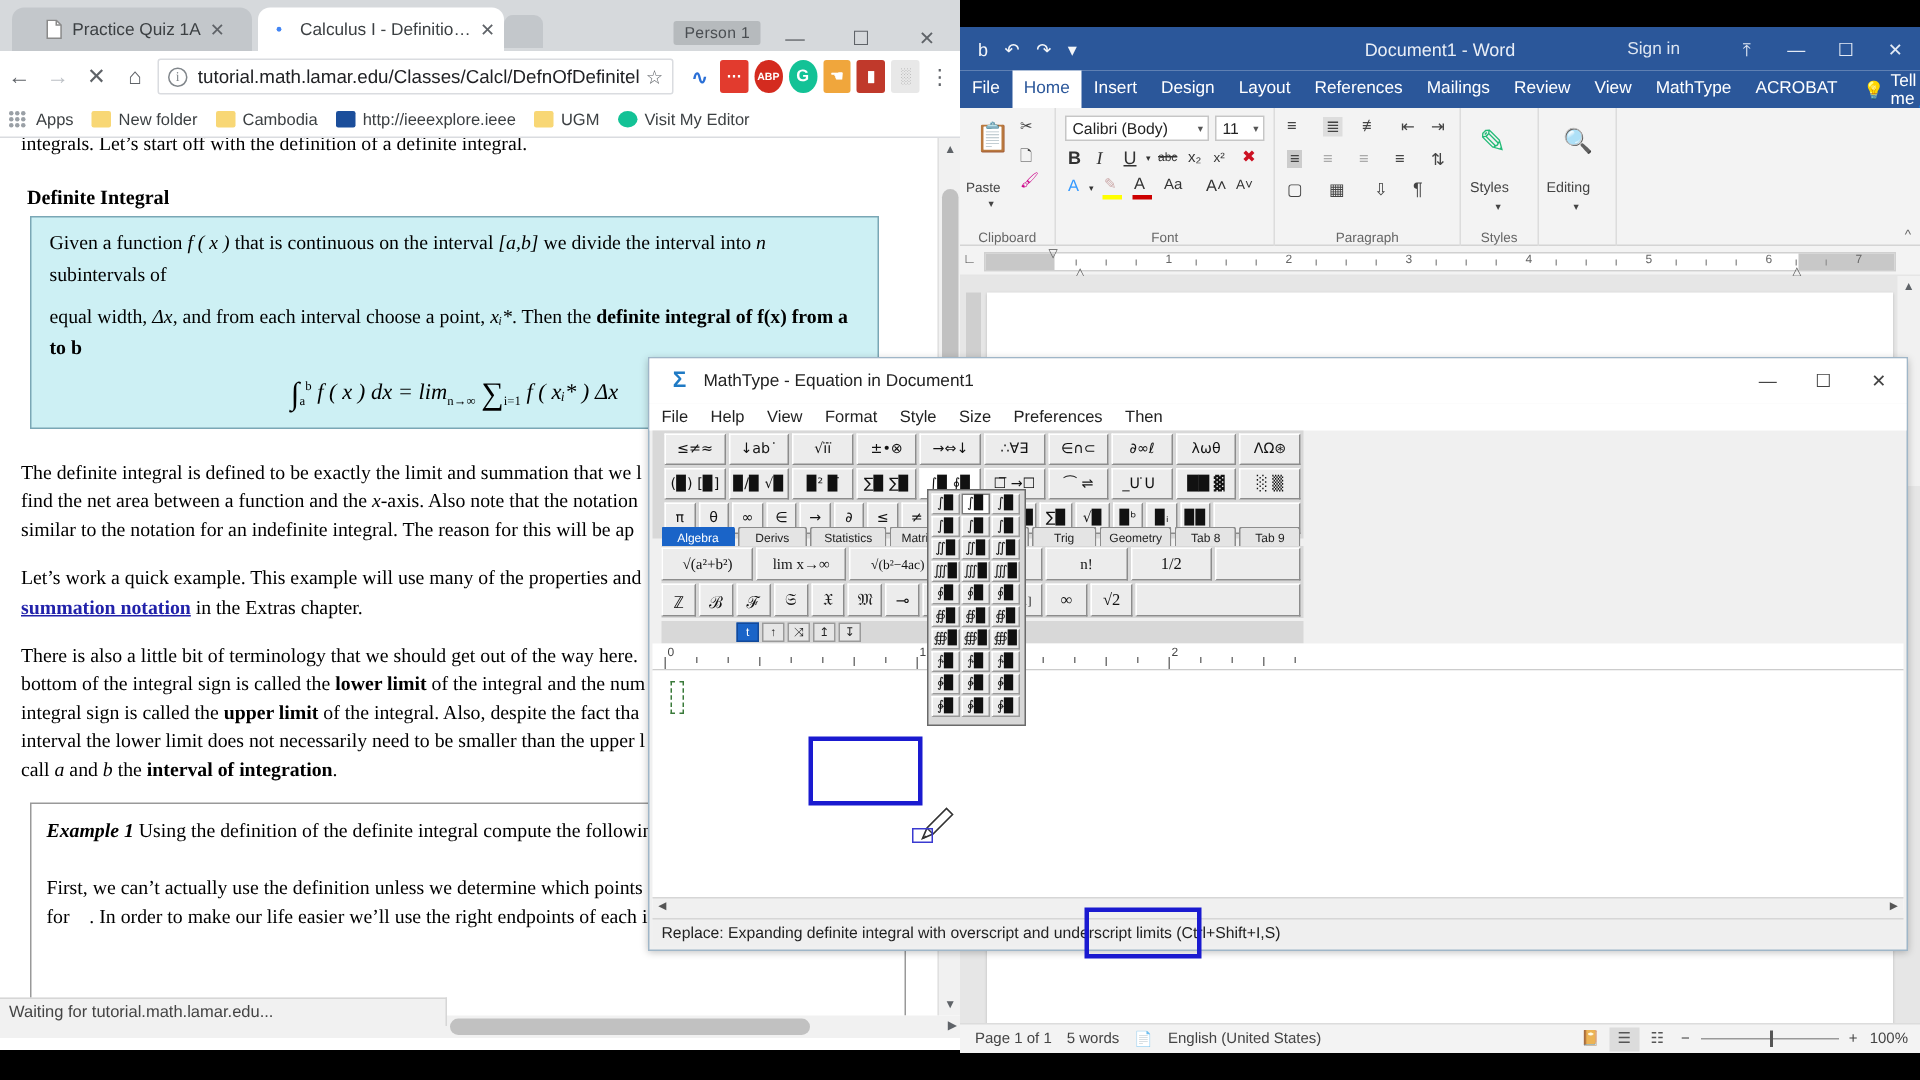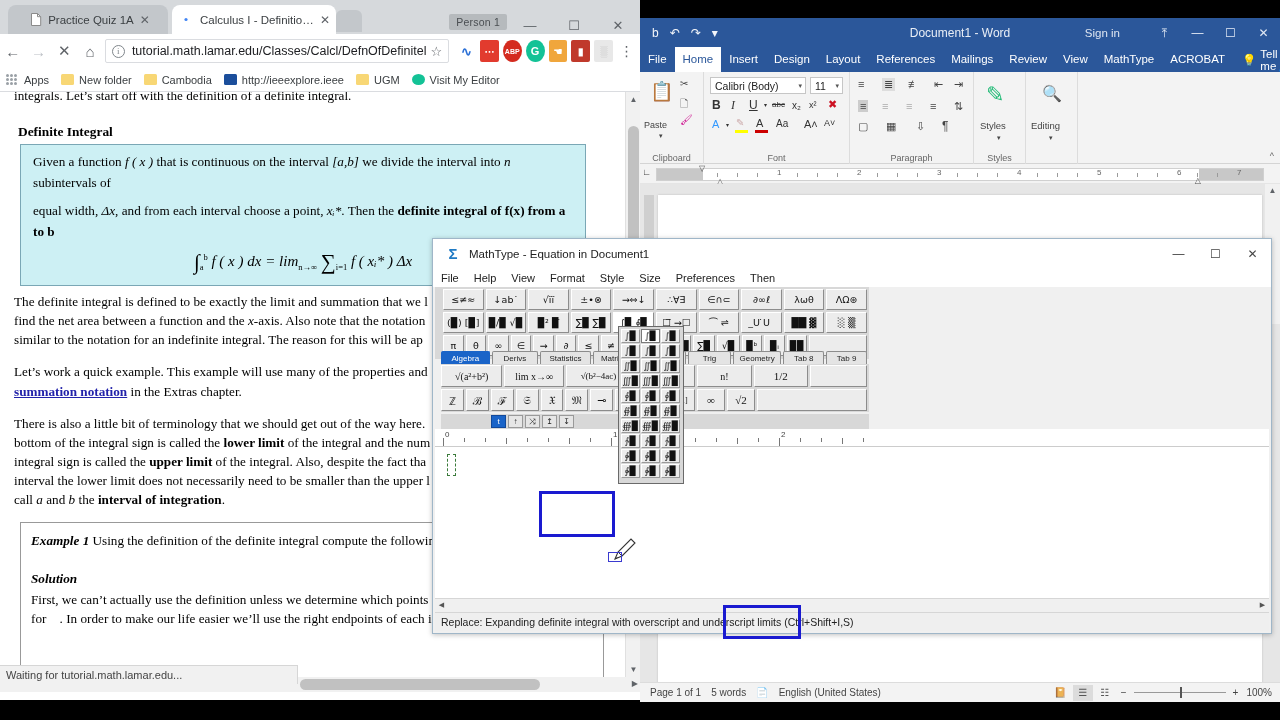--- a/index.html
+++ b/index.html
@@ -285,21 +285,21 @@
         </p>
         <div class="eqn">
           <span class="intsym">∫</span><span class="sub">a</span><span class="sup">b</span>
           <span class="mi">f ( x ) dx =</span>
           <span class="mi">lim</span><span class="sub">n→∞</span>
           <span class="intsym">∑</span><span class="sub">i=1</span>
           <span class="mi">f ( xᵢ* ) Δx</span>
         </div>
       </div>
 
-      <p style="margin-top:6px">
+      <p style="margin-top:19px">
         <span>The definite integral is defined to be exactly the limit and summation that we l</span><br>
         <span>find the net area between a function and the </span><span class="mi">x</span><span>-axis.  Also note that the notation</span><br>
         <span>similar to the notation for an indefinite integral.  The reason for this will be ap</span>
       </p>
 
       <p>
         <span>Let’s work a quick example.  This example will use many of the properties and</span><br>
         <a class="lnk" href="#">summation notation</a><span> in the Extras chapter.</span>
       </p>
 
@@ -309,21 +309,20 @@
         <span>integral sign is called the </span><b>upper limit</b><span> of the integral.  Also, despite the fact tha</span><br>
         <span>interval the lower limit does not necessarily need to be smaller than the upper l</span><br>
         <span>call </span><span class="mi">a</span><span> and </span><span class="mi">b</span><span> the </span><b>interval of integration</b><span>.</span>
       </p>
 
       <div class="exbox">
         <p>
           <b><i>Example 1</i></b><span>  Using the definition of the definite integral compute the followin</span>
         </p>
         <p style="margin-bottom:18px"></p>
-        <p style="margin-bottom:2px"><b><i>Solution</i></b></p>
         <p>
           <span>First, we can’t actually use the definition unless we determine which points i</span><br>
           <span>for </span>&nbsp;&nbsp;&nbsp;<span>.  In order to make our life easier we’ll use the right endpoints of each i</span>
         </p>
 
       </div>
     </div>
   </div>
 
   <div class="chr-vscroll">

